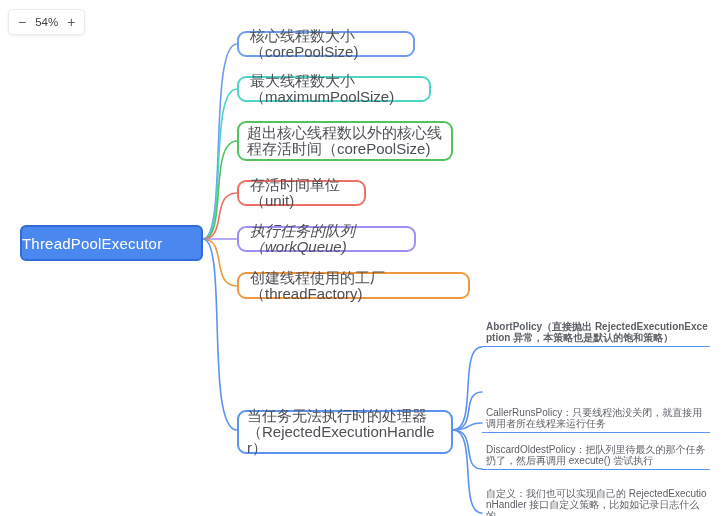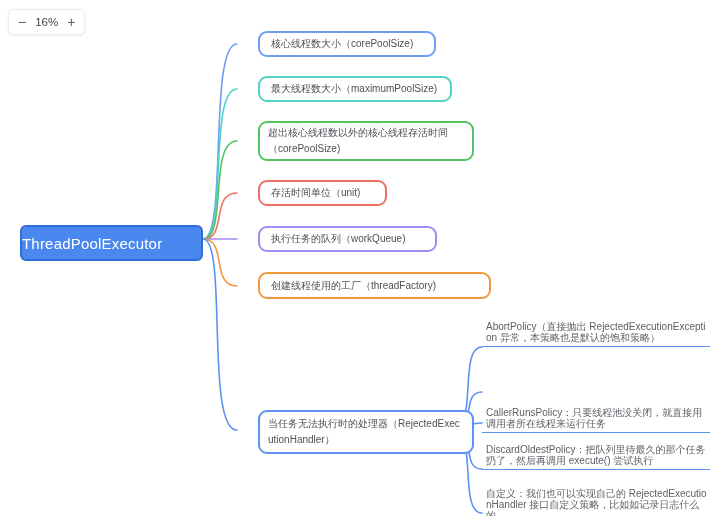--- a/index.html
+++ b/index.html
@@ -30,22 +30,22 @@
     border-radius:6px;border:2px solid;box-sizing:border-box;
     display:flex;align-items:center;justify-content:flex-start;
     color:#fff;font-size:15px;letter-spacing:.2px;cursor:pointer;z-index:3;
   }
 
   
   .branch{
     position:absolute;box-sizing:border-box;background:#fff;
     border:2px solid;border-radius:9px;
     display:flex;align-items:center;
-    padding:3px 11px;color:#4d5056;font-size:10px;line-height:16px;
-    cursor:pointer;z-index:3;margin-left:21px;
+    padding:3px 11px;color:#4d5056;font-size:15px;line-height:16px;
+    cursor:pointer;z-index:3;
   }
   .branch.breakall{word-break:break-all;}
 
   
   .leaf{
     position:absolute;left:482px;width:228px;box-sizing:border-box;
     border-bottom:1.6px solid;
     color:#5c5f66;font-size:10px;line-height:11px;
     padding:0 2px 3px 4px;word-break:break-all;cursor:pointer;z-index:3;
   }
@@ -67,21 +67,21 @@
 
     <path d="M453,430 C478,430 458,347 482,347" stroke="#5b93f1"></path>
     <path d="M453,430 C478,430 460,392 482,392" stroke="#5b93f1"></path>
     <path d="M453,430 C472,430 465,423 482,423" stroke="#5b93f1"></path>
     <path d="M453,430 C478,430 460,469 482,469" stroke="#5b93f1"></path>
     <path d="M453,430 C478,430 458,513 482,513" stroke="#5b93f1"></path>
   </svg>
 
   <div class="zoombar">
     <span class="zbtn">−</span>
-    <span class="zlevel">16%</span>
+    <span class="zlevel">54%</span>
     <span class="zbtn">+</span>
   </div>
 
   <div class="root-node" style="background-color: rgb(74, 135, 239); border-color: rgb(47, 108, 217);">
     <span>ThreadPoolExecutor</span>
   </div>
 
   <div class="branch" style="left: 237px; top: 31px; width: 178px; height: 26px; border-color: rgb(110, 156, 244);">
     <span>核心线程数大小（corePoolSize)</span>
   </div>
@@ -91,33 +91,33 @@
   </div>
 
   <div class="branch" style="left: 237px; top: 121px; width: 216px; height: 40px; padding: 3px 8px; border-color: rgb(82, 195, 94);">
     <span>超出核心线程数以外的核心线程存活时间（corePoolSize)</span>
   </div>
 
   <div class="branch" style="left: 237px; top: 180px; width: 129px; height: 26px; border-color: rgb(239, 112, 102);">
     <span>存活时间单位（unit)</span>
   </div>
 
-  <div class="branch" style="left: 237px; top: 226px; width: 179px; height: 26px; border-color: rgb(161, 141, 243);">
+  <div class="branch" style="left: 237px; top: 226px; width: 179px; height: 26px; border-color: rgb(161, 141, 243); font-style: italic;">
     <span>执行任务的队列（workQueue)</span>
   </div>
 
   <div class="branch" style="left: 237px; top: 272px; width: 233px; height: 27px; border-color: rgb(240, 152, 63);">
     <span>创建线程使用的工厂（threadFactory)</span>
   </div>
 
   <div class="branch breakall" style="left: 237px; top: 410px; width: 216px; height: 32px; padding: 20px 8px; border-color: rgb(91, 147, 241);">
     <span>当任务无法执行时的处理器（RejectedExecutionHandler）</span>
   </div>
 
-  <div class="leaf" style="top: 321px; border-color: rgb(91, 147, 241);">
+  <div class="leaf" style="top: 321px; border-color: rgb(91, 147, 241); font-weight: bold;">
     <span>AbortPolicy（直接抛出 RejectedExecutionException 异常，本策略也是默认的饱和策略）</span>
   </div>
 
   <div class="leaf" style="top: 367px; border-color: rgb(91, 147, 241); margin-top: 40px;">
     <span>CallerRunsPolicy：只要线程池没关闭，就直接用调用者所在线程来运行任务</span>
   </div>
 
 
   <div class="leaf" style="top: 444px; border-color: rgb(91, 147, 241);">
     <span>DiscardOldestPolicy：把队列里待最久的那个任务扔了，然后再调用 execute() 尝试执行</span>

